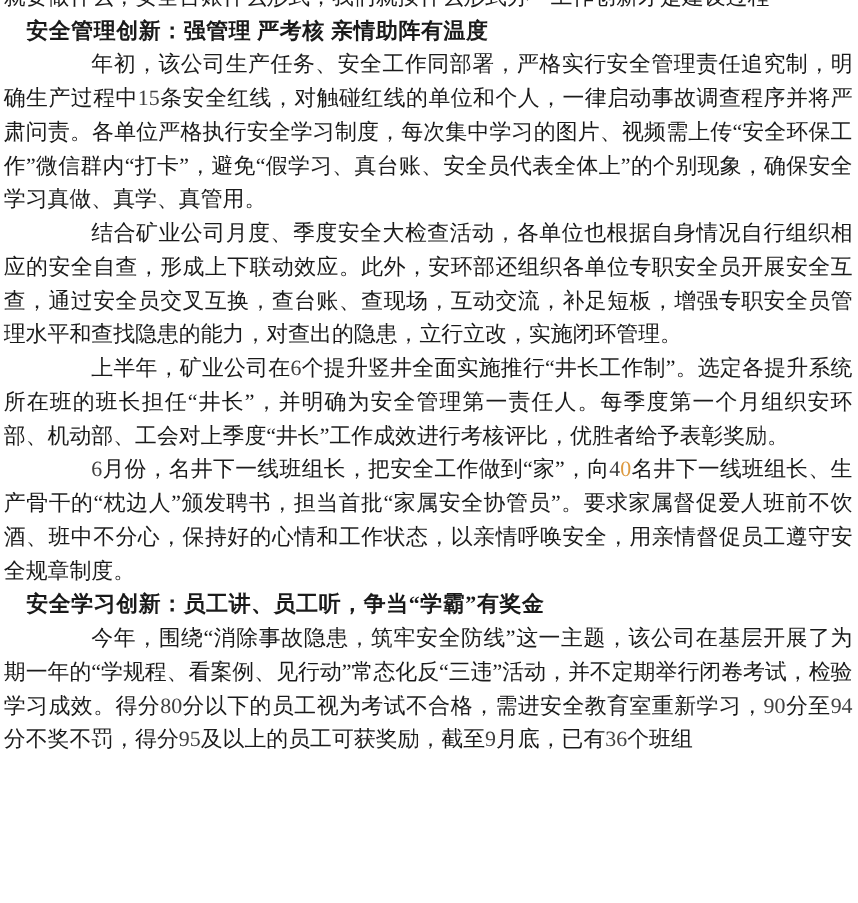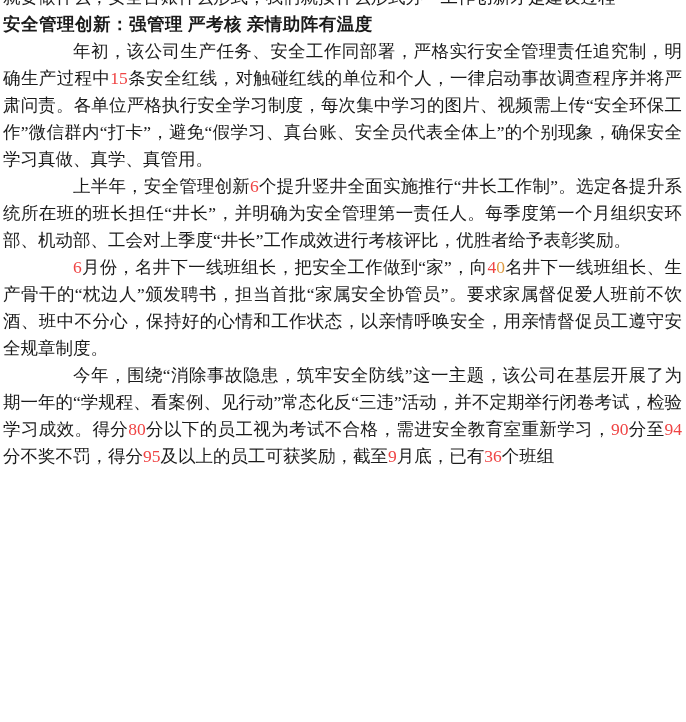--- a/index.html
+++ b/index.html
@@ -30,27 +30,30 @@
     text-indent: 4em;
   }
   .article p.no-indent {
     text-indent: 0;
   }
   .article h2 {
     font-size: 17.5px;
     font-weight: 700;
     text-align: left;
     letter-spacing: 0.5px;
+    margin-left: 18px;
   }
-  .num-blue   { color: #ef4444; }
+  .num-blue   { color: #404040; }
   .num-orange { color: #dd9a40; }
 </style>
 </head>
 <body>
 
 <div class="article" id="article">
     <p class="no-indent"><span>就要做什么，安全台账什么形式，我们就按什么形式办＂工作创新才是建设过程</span></p>
     <h2><span>安全管理创新：强管理 严考核 亲情助阵有温度</span></h2>
     <p><span>年初，该公司生产任务、安全工作同部署，严格实行安全管理责任追究制，明确生产过程中</span><span class="num-blue">15</span><span>条安全红线，对触碰红线的单位和个人，一律启动事故调查程序并将严肃问责。各单位严格执行安全学习制度，每次集中学习的图片、视频需上传“安全环保工作”微信群内“打卡”，避免“假学习、真台账、安全员代表全体上”的个别现象，确保安全学习真做、真学、真管用。</span></p>
-    <p><span>上半年，安全管理创新</span><span class="num-blue">6</span><span>个提升竖井全面实施推行“井长工作制”。选定各提升系统所在班的班长担任“井长”，并明确为安全管理第一责任人。每季度第一个月组织安环部、机动部、工会对上季度“井长”工作成效进行考核评比，优胜者给予表彰奖励。</span></p>
+    <p><span>结合矿业公司月度、季度安全大检查活动，各单位也根据自身情况自行组织相应的安全自查，形成上下联动效应。此外，安环部还组织各单位专职安全员开展安全互查，通过安全员交叉互换，查台账、查现场，互动交流，补足短板，增强专职安全员管理水平和查找隐患的能力，对查出的隐患，立行立改，实施闭环管理。</span></p>
+    <p><span>上半年，矿业公司在</span><span class="num-blue">6</span><span>个提升竖井全面实施推行“井长工作制”。选定各提升系统所在班的班长担任“井长”，并明确为安全管理第一责任人。每季度第一个月组织安环部、机动部、工会对上季度“井长”工作成效进行考核评比，优胜者给予表彰奖励。</span></p>
     <p><span class="num-blue">6</span><span>月份，名井下一线班组长，把安全工作做到“家”，向</span><span class="num-blue">4</span><span class="num-orange">0</span><span>名井下一线班组长、生产骨干的“枕边人”颁发聘书，担当首批“家属安全协管员”。要求家属督促爱人班前不饮酒、班中不分心，保持好的心情和工作状态，以亲情呼唤安全，用亲情督促员工遵守安全规章制度。</span></p>
+    <h2><span>安全学习创新：员工讲、员工听，争当“学霸”有奖金</span></h2>
     <p><span>今年，围绕“消除事故隐患，筑牢安全防线”这一主题，该公司在基层开展了为期一年的“学规程、看案例、见行动”常态化反“三违”活动，并不定期举行闭卷考试，检验学习成效。得分</span><span class="num-blue">80</span><span>分以下的员工视为考试不合格，需进安全教育室重新学习，</span><span class="num-blue">90</span><span>分至</span><span class="num-blue">94</span><span>分不奖不罚，得分</span><span class="num-blue">95</span><span>及以上的员工可获奖励，截至</span><span class="num-blue">9</span><span>月底，已有</span><span class="num-blue">36</span><span>个班组</span></p>
   </div>
 
 </body></html>

